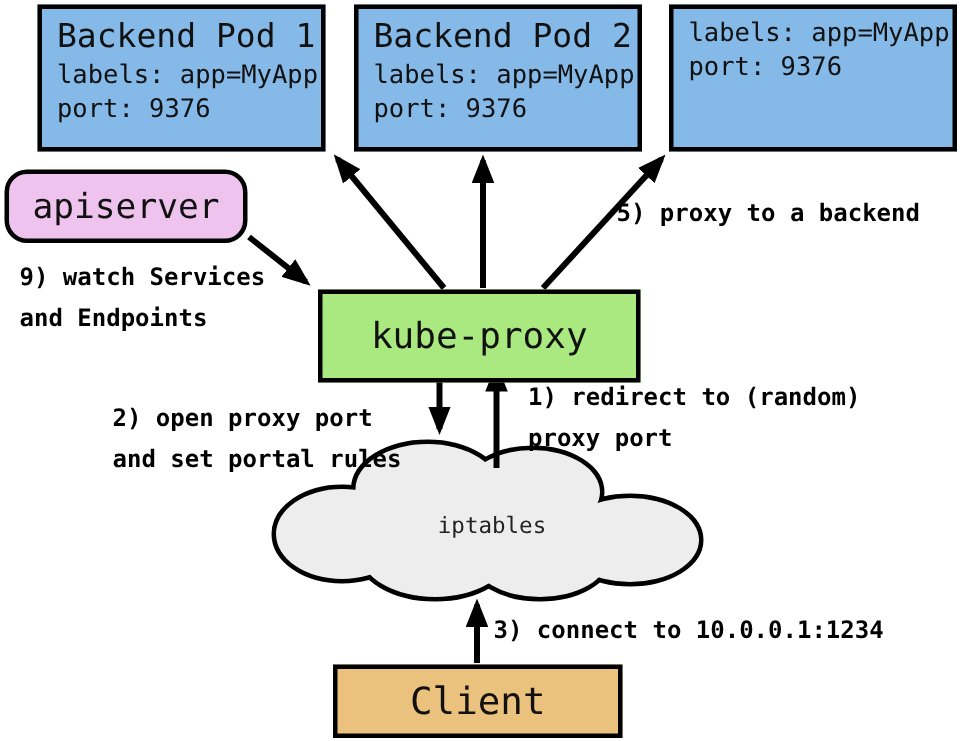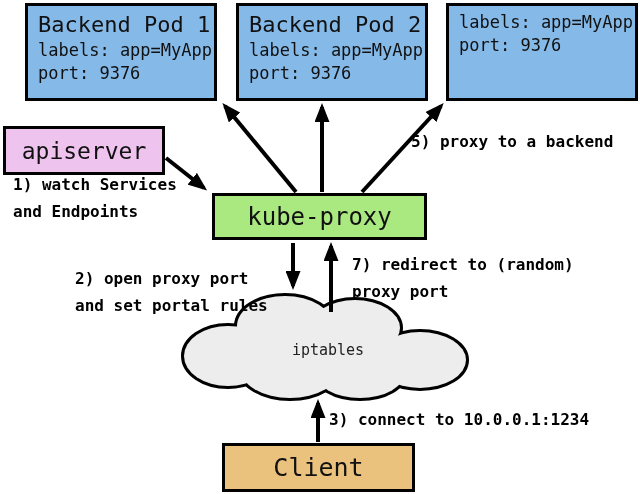--- a/index.html
+++ b/index.html
@@ -5,22 +5,22 @@
   html,body{margin:0;padding:0;background:#fff;}
   #canvas{
     position:relative;width:640px;height:494px;background:var(--background,#fff);
     font-family:"DejaVu Sans Mono","Liberation Mono",monospace;overflow:hidden;
   }
   .box{position:absolute;box-sizing:border-box;border:3px solid #000;}
   .pod{width:192px;height:98px;background:var(--pod-fill,#85B9E8);padding:5px 0 0 10px;top:3px;}
   .pod-title{font-size:22px;line-height:28px;color:#111;white-space:nowrap;}
   .pod-line{font-size:17px;line-height:23px;color:#111;white-space:nowrap;}
   .label-box{display:flex;align-items:center;justify-content:center;color:#111;white-space:nowrap;}
-  #apiserver{left:3px;top:126px;width:162px;height:49px;background:var(--apiserver-fill,#EEC3EE);font-size:23px;}
-  #kube-proxy{left:212px;top:193px;width:215px;height:47px;background:var(--kube-proxy-fill,#AAE880);font-size:24px;}
+  #apiserver{left:3px;top:113px;width:162px;height:49px;background:var(--apiserver-fill,#EEC3EE);font-size:23px;border-radius:15px;}
+  #kube-proxy{left:212px;top:193px;width:215px;height:62px;background:var(--kube-proxy-fill,#AAE880);font-size:24px;}
   #client{left:222px;top:443px;width:193px;height:49px;background:var(--client-fill,#EBC17E);font-size:25px;}
   .annotation{
     position:absolute;font-size:16px;font-weight:bold;line-height:27px;color:#000;
     white-space:pre-line;letter-spacing:0;
   }
   #ann-step1{left:13px;top:171px;}
   #ann-step2{left:75px;top:245px;margin-top:20px;}
   #ann-step3{left:329px;top:406px;}
   #ann-step4{left:352px;top:251px;}
   #ann-step5{left:411px;top:128px;}
@@ -89,22 +89,22 @@
   <div class="box label-box" id="apiserver">
     <span>apiserver</span>
   </div>
   <div class="box label-box" id="kube-proxy">
     <span>kube-proxy</span>
   </div>
   <div class="box label-box" id="client">
     <span>Client</span>
   </div>
 
-  <div class="annotation" id="ann-step1">1) watch Services
+  <div class="annotation" id="ann-step1">9) watch Services
 and Endpoints</div>
   <div class="annotation" id="ann-step2">2) open proxy port
 and set portal rules</div>
   <div class="annotation" id="ann-step3">3) connect to 10.0.0.1:1234</div>
-  <div class="annotation" id="ann-step4">7) redirect to (random)
+  <div class="annotation" id="ann-step4">1) redirect to (random)
 proxy port</div>
   <div class="annotation" id="ann-step5">5) proxy to a backend</div>
 
 </div>
 
 </body></html>

